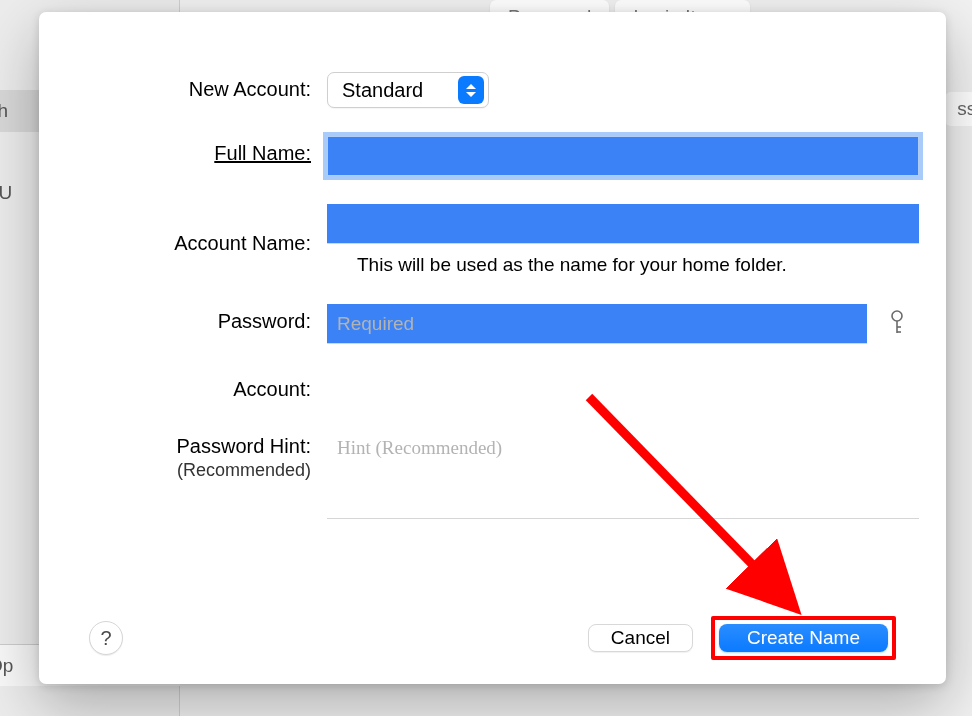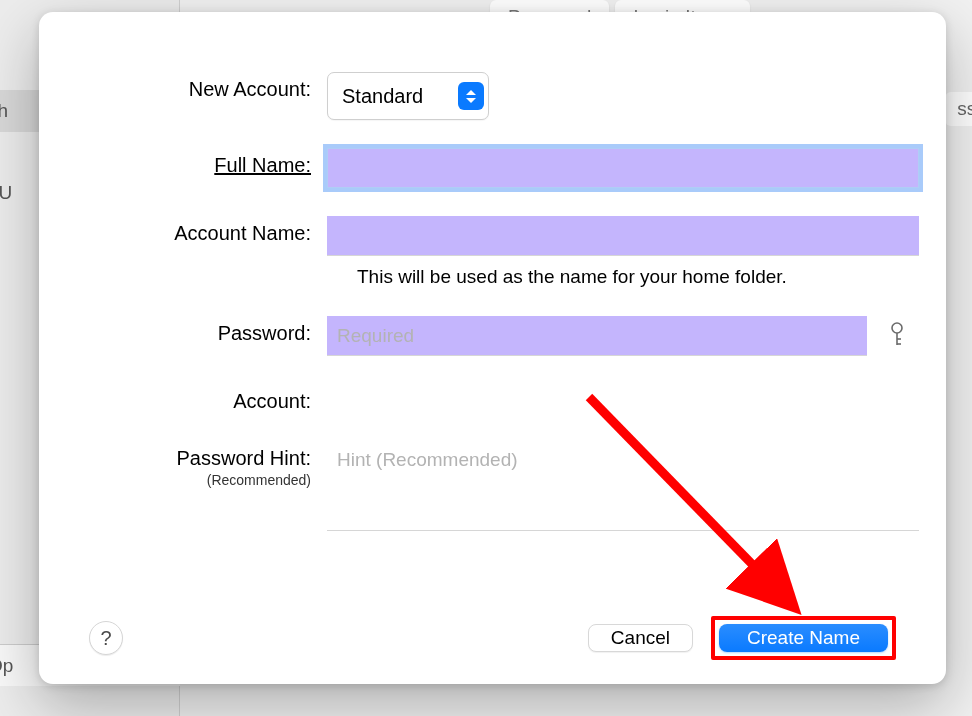--- a/index.html
+++ b/index.html
@@ -76,59 +76,59 @@
       padding: 6px 12px;
     }
 
     .modal {
       position: absolute;
       left: 39px;
       top: 12px;
       width: 907px;
       height: 672px;
       background: #ffffff;
-      border-radius: 14px;
+      border-radius: 7px;
       box-shadow: 0 22px 60px rgba(0,0,0,0.28), 0 2px 10px rgba(0,0,0,0.15);
       padding: 60px 24px 30px 50px;
     }
 
     .form-row {
       display: flex;
       align-items: flex-start;
       margin-bottom: 28px;
     }
     .form-label-col {
       width: 238px;
       flex: 0 0 238px;
       text-align: right;
       padding-right: 16px;
       padding-top: 6px;
       font-size: 20px;
       color: #000;
     }
     .form-label-sub {
       display: block;
-      font-size: 14px;
+      font-size: 18px;
       color: #333;
       margin-top: 2px;
     }
     .form-field-col {
       flex: 1;
       display: flex;
       flex-direction: column;
       align-items: flex-start;
     }
 
     .select-control {
       display: inline-flex;
       align-items: center;
       border: 1px solid #cfcfcf;
       border-radius: 7px;
       background: #fff;
-      height: 48px;
+      height: 36px;
       box-shadow: 0 1px 1px rgba(0,0,0,0.04);
       cursor: default;
     }
     .select-control .select-text {
       padding: 0 14px;
       font-size: 20px;
       color: #000;
       min-width: 130px;
     }
     .select-control .select-stepper {
@@ -156,21 +156,21 @@
       margin-bottom: 3px;
     }
     .select-control .select-stepper::after {
       border-top: 5px solid #fff;
     }
 
     .text-input {
       width: 592px;
       height: 40px;
       border: 1px solid #d6d6d6;
-      background: #c4b5fd;
+      background: #3b82f6;
       font-size: 19px;
       padding: 0 10px;
       color: #000;
       box-shadow: inset 0 1px 1px rgba(0,0,0,0.04);
     }
     .text-input.focused {
       border: 1px solid #b0cdf6;
       box-shadow: 0 0 0 4px rgba(99,160,246,0.55);
     }
     .text-input.plain {
@@ -201,21 +201,21 @@
     }
     .textarea-input {
       width: 592px;
       height: 90px;
       border: none;
       border-bottom: 1px solid #d6d6d6;
       font-size: 19px;
       padding: 8px 10px;
       color: #0f766e;
       resize: none;
-      font-family: Liberation Sans, sans-serif;
+      font-family: Liberation Serif, serif;
     }
     .textarea-input::placeholder {
       color: #b3b3b3;
     }
 
     .modal-footer {
       position: absolute;
       bottom: 24px;
       left: 50px;
       right: 50px;
@@ -303,21 +303,21 @@
     </div>
   </div>
 
   <div class="form-row" style="margin-top:26px;text-decoration:underline;">
     <div class="form-label-col">Full Name:</div>
     <div class="form-field-col">
       <input type="text" class="text-input focused" value="" style="">
     </div>
   </div>
 
-  <div class="form-row" style="">
+  <div class="form-row" style="align-items:center;">
     <div class="form-label-col">Account Name:</div>
     <div class="form-field-col">
       <input type="text" class="text-input plain" value="" style="">
       <div class="helper-text">This will be used as the name for your home folder.</div>
     </div>
   </div>
 
   <div class="form-row">
     <div class="form-label-col">Password:</div>
     <div class="form-field-col">

